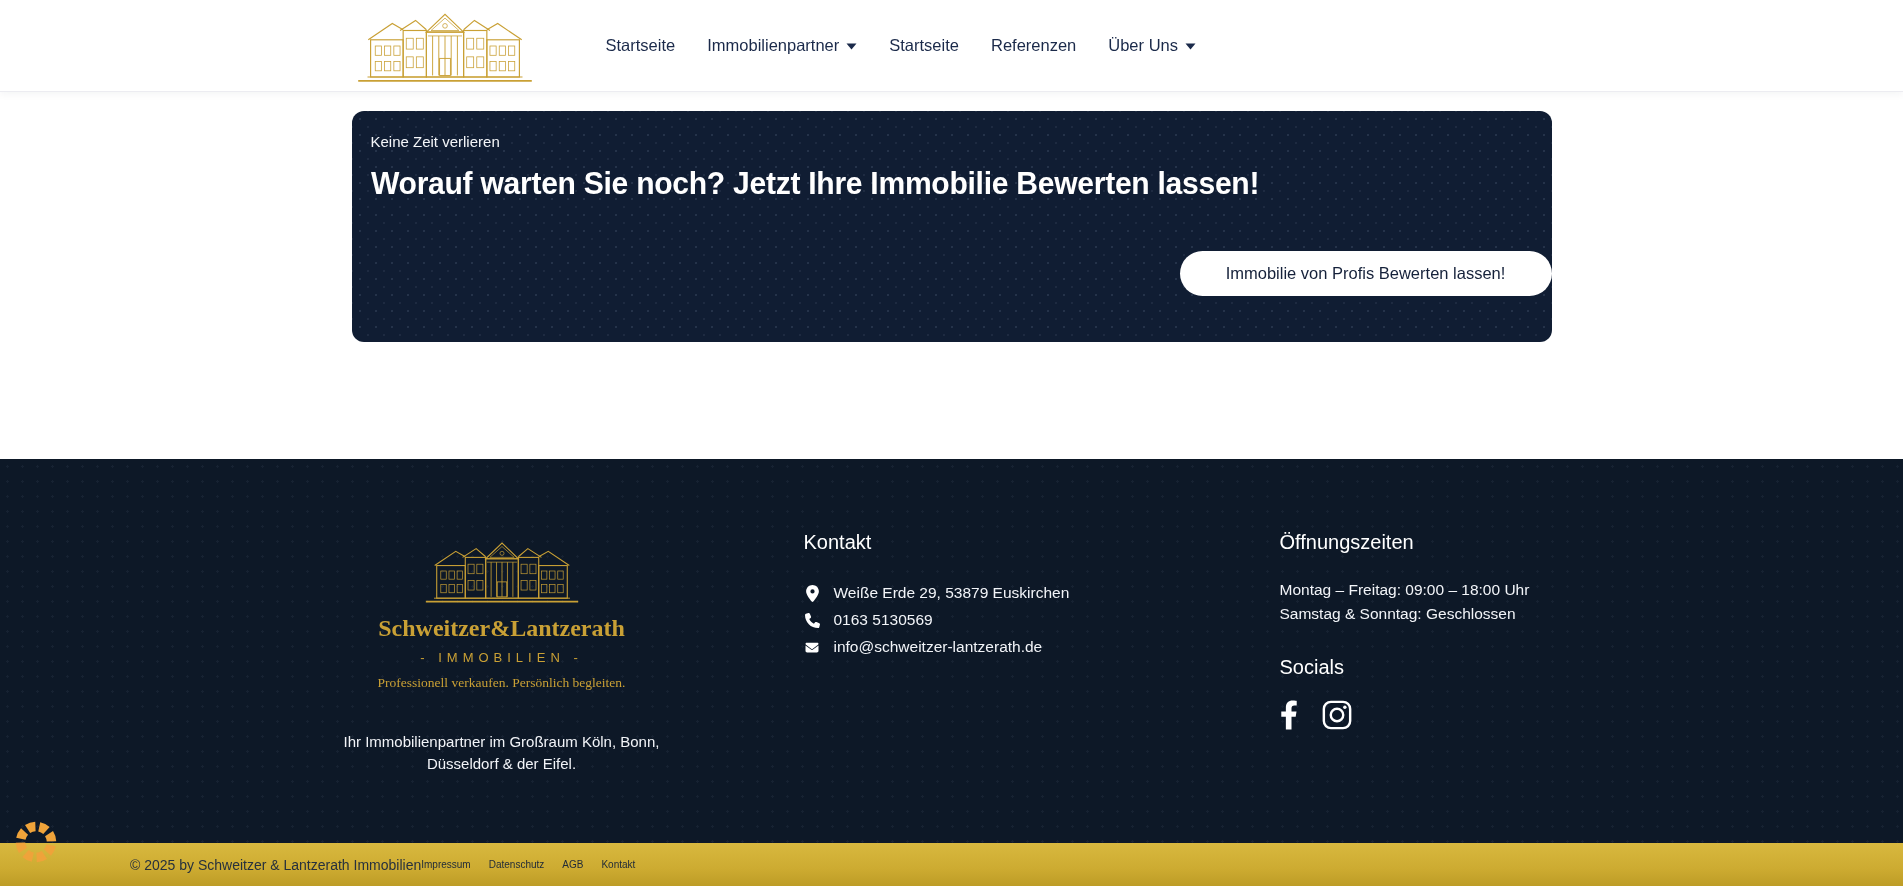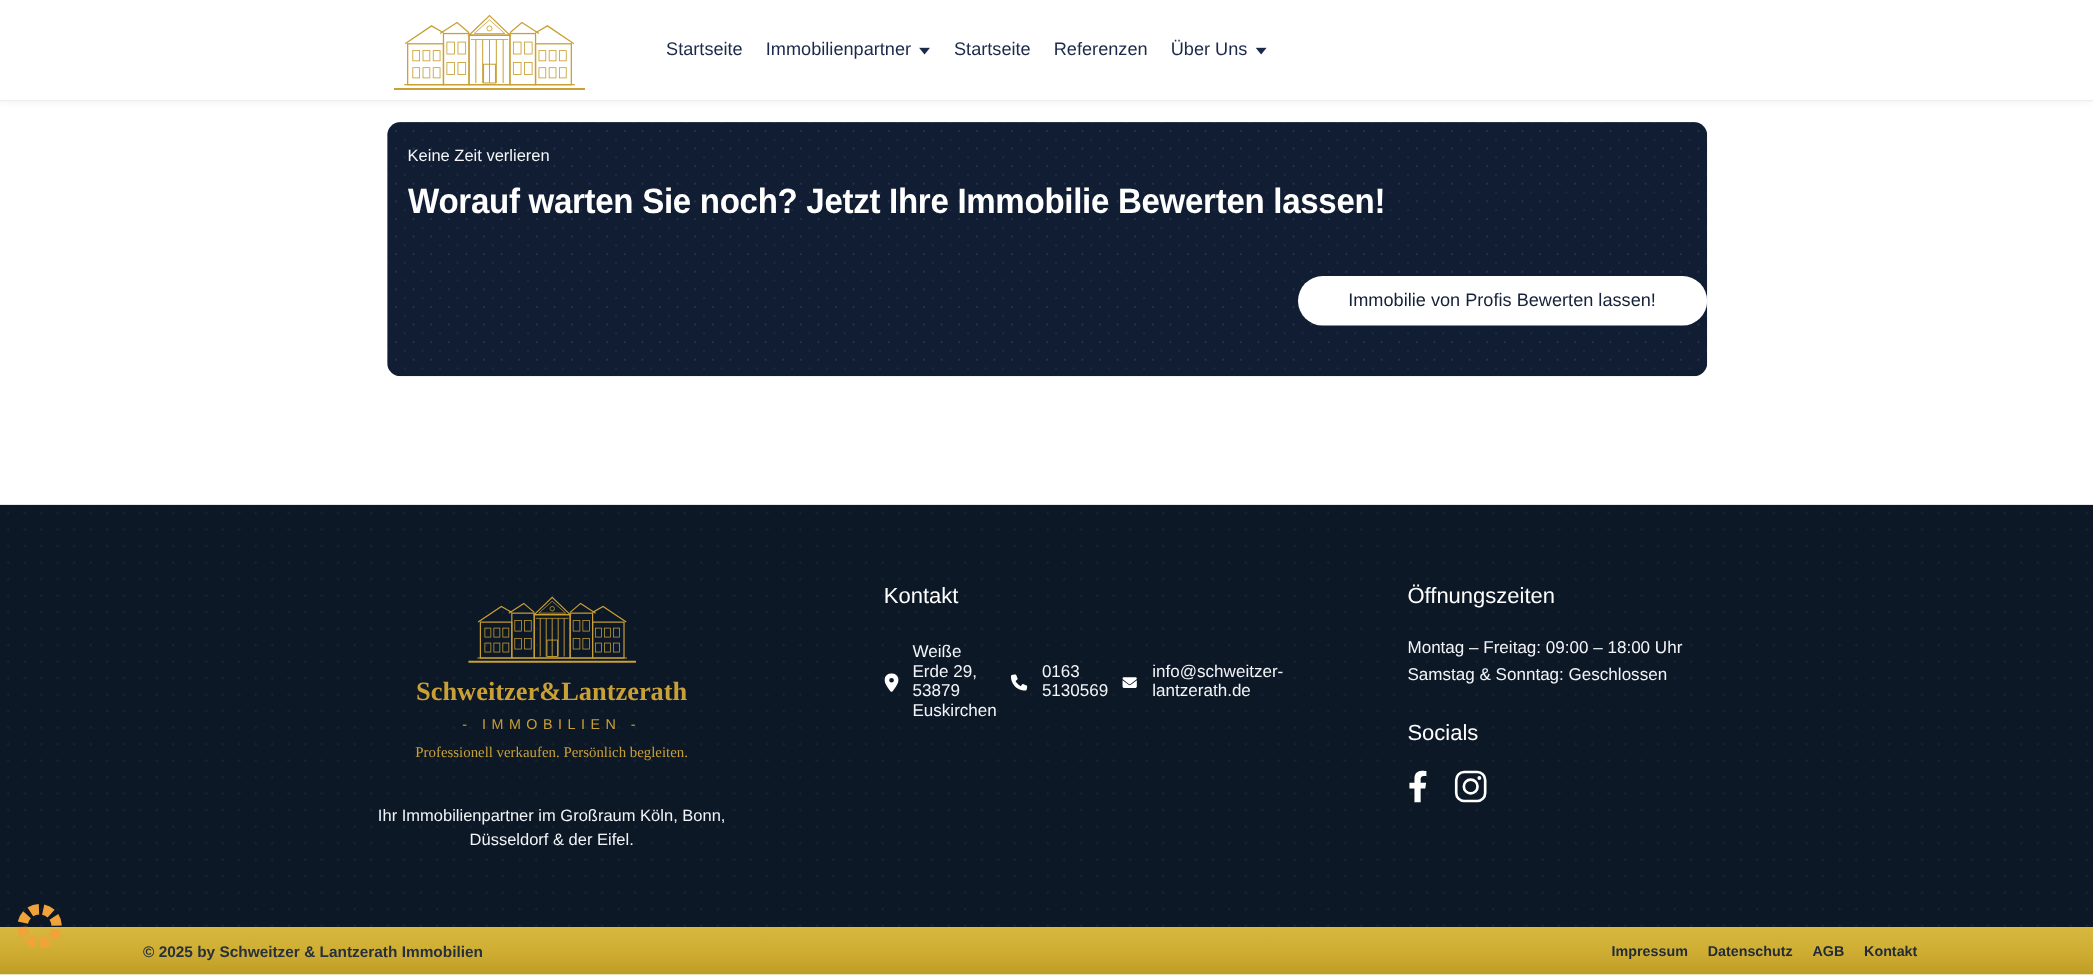--- a/index.html
+++ b/index.html
@@ -6,21 +6,21 @@
   html,body { width:1903px; height:886px; overflow:hidden; background:#fff;
     font-family:"Liberation Sans", sans-serif; }
   .page { position:relative; width:1903px; height:886px; }
 
   
   .header { position:absolute; top:0; left:0; width:100%; height:92px; background:#ffffff;
     border-bottom:1px solid #ececf1; box-shadow:0 2px 8px rgba(20,30,60,.05); z-index:5; }
   .header-inner { width:1200px; height:100%; margin:0 auto; display:flex; align-items:center; }
   .logo-link { display:flex; align-items:center; height:100%; }
   .logo-link svg { display:block; }
-  .nav { display:flex; align-items:center; gap:21px; margin-left:68px; }
+  .nav { display:flex; align-items:center; gap:32px; margin-left:68px; }
   .nav a { display:flex; align-items:center; gap:7px; text-decoration:none; color:#1b2a4a;
     font-size:16.5px; cursor:pointer; white-space:nowrap; }
   .caret { display:inline-flex; margin-top:2px; color:#1b2a4a; }
   .header-cta { margin-left:auto; background:#ab8b3c; color:#ffffff; border:none; cursor:pointer;
     font-size:15px; font-family:inherit; padding:14px 30px; border-radius:28px; }
 
   
   .main-area { position:absolute; top:92px; left:0; width:100%; height:367px; background:#ffffff; }
   .cta-card { position:relative; width:1200px; margin:19px auto 0; height:231px;
     background-color:#101d33;
@@ -41,37 +41,37 @@
     background-size:15px 15px; color:#ffffff; }
   .footer-inner { position:relative; width:1200px; height:100%; margin:0 auto; }
   .f-col-brand { position:absolute; left:0; top:78px; width:300px; text-align:center; }
   .brand-name { font-family:"Liberation Serif", serif; font-size:24px; color:#c9a035; margin-top:6px;font-weight:bold; }
   .brand-sub { font-size:13px; color:#c9a035; letter-spacing:5px; margin-top:8px; }
   .brand-tagline { font-family:"Liberation Serif", serif; font-size:13.5px; color:#c9a035; margin-top:10px; }
   .footer-desc { position:absolute; left:-30px; top:272px; width:360px; text-align:center;
     font-size:15px; line-height:1.45; color:#f2f4f8; }
   .f-col-kontakt { position:absolute; left:452px; top:72px; width:330px; }
   .f-heading { font-size:20px; color:#ffffff; font-weight:normal; }
-  .contact-list { margin-top:30px; display:flex; flex-direction:row; gap:9px; }
+  .contact-list { margin-top:30px; display:flex; flex-direction:column; gap:9px; }
   .contact-row { display:flex; align-items:center; gap:13px; color:#f2f4f8; font-size:15.5px;
     text-decoration:none; cursor:pointer; }
   .contact-row .cicon { width:17px; display:inline-flex; justify-content:center; }
   .f-col-hours { position:absolute; left:928px; top:72px; width:280px; }
   .hours-lines { margin-top:24px; font-size:15.5px; line-height:1.55; color:#f2f4f8; }
   .socials-heading { margin-top:30px; font-size:20px; }
   .social-row { margin-top:20px; display:flex; align-items:center; gap:24px; }
   .social-row a { display:inline-flex; color:#ffffff; cursor:pointer; }
 
   
   .bottom-bar { position:absolute; top:843px; left:0; width:100%; height:43px;
     background:linear-gradient(180deg,#d8b83f 0%,#cdab31 60%,#bd9c26 100%);
-    display:flex; align-items:center; justify-content:space-between; padding:0 160px 0 130px;font-weight:bold; }
+    display:flex; align-items:center; padding:0 160px 0 130px; }
   .copyright { font-size:14px; color:#27313d; }
   .legal-links { display:flex; gap:18px; }
-  .legal-links a { font-size:13px; color:#222c38; text-decoration:none; cursor:pointer; }
+  .legal-links a { font-size:10px; color:#222c38; text-decoration:none; cursor:pointer; }
 
   
   .cookie-widget { position:absolute; left:11px; top:818px; width:50px; height:50px; border:none;
     background:transparent; cursor:pointer; z-index:9; display:flex; align-items:center; justify-content:center; }
 </style>
 </head>
 <body>
 
 <div class="page">
 

